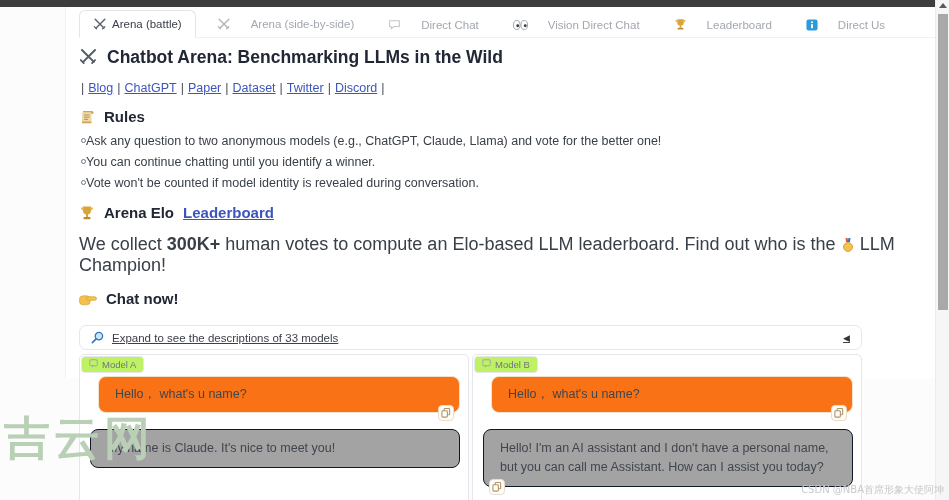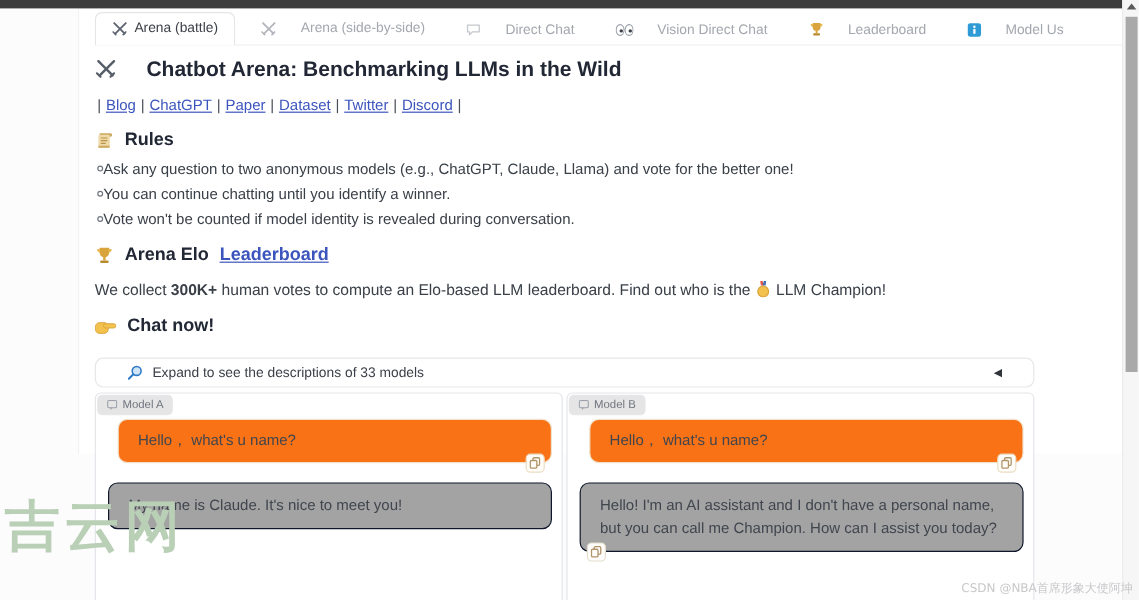--- a/index.html
+++ b/index.html
@@ -17,44 +17,44 @@
 
   
   .app { position:absolute; left:65px; top:7px; width:870px; height:371px; background:#fff; border-left:1px solid #f2f2f3; padding-left:13px; }
 
   .tabbar { display:flex; align-items:flex-end; margin-top:3px; width:857px; border-bottom:1px solid #f0f1f3; font-size:11.5px; }
   .tab { display:flex; align-items:center; gap:5px; padding:6px 13px; color:#a3a7ae; cursor:pointer; white-space:nowrap; }
   .tab.active { color:#3c4048; background:#fff; border:1px solid #e4e5e9; border-bottom:1px solid #fff; border-radius:6px 6px 0 0; margin-bottom:-1px; }
   .tab + .tab { margin-left:8px;gap:20px; }
   .tab svg { flex:0 0 auto; }
 
-  .title { display:flex; align-items:center; gap:24px; margin-top:9px; font-size:17.5px; font-weight:bold; color:#212734; }
+  .title { display:flex; gap:9px; margin-top:9px; font-size:17.5px; font-weight:bold; color:#212734; }
   .links { margin-top:13px; font-size:12.5px; color:#3a4048; }
   .links a { color:#3c55bd; text-decoration:underline; cursor:pointer; margin:0 2px; }
   .links .sep { color:#4a4f58; margin:0 2px; }
 
   h2.sect { display:flex; align-items:center; gap:9px; font-size:15px; font-weight:bold; color:#212734; }
   .rules-h { margin-top:13px; }
   .bullets { margin-top:9px; }
   .bullet { display:flex; align-items:flex-start; margin-bottom:7px; font-size:12.5px; line-height:14px; color:#3a4048; }
   .bullet .dot { flex:0 0 auto; width:5px; height:5px; border:1px solid #6f7680; border-radius:50%; margin-top:4px; margin-left:2px; }
 
   .elo-h { margin-top:14px; }
   .elo-h a { color:#3c55bd; text-decoration:underline; cursor:pointer; }
-  .para { margin-top:13px; font-size:13px; color:#3a4048; }
+  .para { margin-top:13px; font-size:18px; color:#3a4048; }
   .para b { font-weight:bold; }
   .para svg { vertical-align:-2px; margin:0 1px; }
   .chat-h { margin-top:14px; }
 
-  .accordion { width:783px; margin-top:18px; height:25px; border:1px solid #e6e7ea; border-radius:7px; background:#fff; display:flex; align-items:center; gap:8px; padding:0 26px; font-size:11.5px; color:#3c4048; cursor:pointer; }
+  .accordion { width:783px; margin-top:18px; height:25px; border:1px solid #e6e7ea; border-radius:7px; background:#fff; display:flex; align-items:center; gap:8px; padding:0 11px; font-size:11.5px; color:#3c4048; cursor:pointer;text-decoration:underline; }
   .acc-arrow { margin-left:auto; font-family:"DejaVu Sans", sans-serif; font-size:9px; color:#30343b; }
 
   .panels { display:flex; gap:3px; width:783px; margin-top:4px; }
   .panel { position:relative; flex:1 1 0; border:1px solid #e5e6ea; border-radius:5px; background:#fff; height:196px; }
-  .chip { position:absolute; top:1px; left:1px; display:inline-flex; align-items:center; gap:4px; padding:2px 7px; background:#e5e5e5; border:1px solid #e7e7ea; border-radius:4px; font-size:9.5px; color:#70757e; }
+  .chip { position:absolute; top:1px; left:1px; display:inline-flex; gap:4px; padding:2px 7px; background:#bef264; border:1px solid #e7e7ea; border-radius:4px; font-size:9.5px; color:#70757e; }
   .msgs { position:absolute; top:21px; left:10px; right:8px; }
   .msg { position:relative; border-radius:8px; font-size:12.5px; color:#40454e; line-height:19px; }
   .msg.user { margin-left:8px; background:#f97316; border:1px solid #f1e2cd; padding:8px 16px; }
   .msg.bot  { margin-top:16px; background:#a3a3a3; border:1px solid #0f172a; padding:9px 16px; }
   .copy-btn { position:absolute; width:16px; height:16px; background:#fffdf9; border:1px solid #ecdcc3; border-radius:4px; display:flex; align-items:center; justify-content:center; cursor:pointer; color:#b0946a; }
   .copy-btn.br { right:5px; bottom:-9px; }
   .copy-btn.bl { left:5px; bottom:-9px; }
 
   .wm-site { position:absolute; left:4px; top:408px; z-index:20; font-size:46px; font-weight:bold; letter-spacing:4px; color:#b9d0b6; font-family:"DejaVu Sans", sans-serif; pointer-events:none; }
   .wm-csdn { position:absolute; right:5px; bottom:3px; z-index:21; font-size:10px; color:#c9c9cb; font-family:"DejaVu Sans", sans-serif; pointer-events:none; }
@@ -115,21 +115,21 @@
         <rect x="4.5" y="12" width="7" height="2.2" rx="0.8" fill="#b98a2e"></rect>
       </svg>
       <span>Leaderboard</span>
     </div>
     <div class="tab">
       <svg width="12" height="12" viewBox="0 0 14 14">
         <rect x="0.5" y="0.5" width="13" height="13" rx="2.5" fill="#2e9bd6"></rect>
         <circle cx="7" cy="3.8" r="1.2" fill="#fff"></circle>
         <rect x="5.9" y="5.8" width="2.2" height="5" rx="1" fill="#fff"></rect>
       </svg>
-      <span>Model Us</span>
+      <span>Direct Us</span>
     </div>
   </div>
 
   <div class="title">
     <svg width="19" height="19" viewBox="0 0 16 16" style="color:#555d68">
         <use href="#i-swords"></use>
       </svg>
     <span>Chatbot Arena: Benchmarking LLMs in the Wild</span>
   </div>
 
@@ -232,21 +232,21 @@
       <div class="msgs">
         <div class="msg user">
           <span>Hello， what's u name?</span>
           <span class="copy-btn br">
             <svg width="10" height="12" viewBox="0 0 11 12">
                 <use href="#i-copy"></use>
               </svg>
           </span>
         </div>
         <div class="msg bot">
-          <span>Hello! I'm an AI assistant and I don't have a personal name, but you can call me Champion. How can I assist you today?</span>
+          <span>Hello! I'm an AI assistant and I don't have a personal name, but you can call me Assistant. How can I assist you today?</span>
           <span class="copy-btn bl" style="border-color:#e3ded2">
             <svg width="10" height="12" viewBox="0 0 11 12">
                 <use href="#i-copy"></use>
               </svg>
           </span>
         </div>
       </div>
     </div>
 
   </div>

